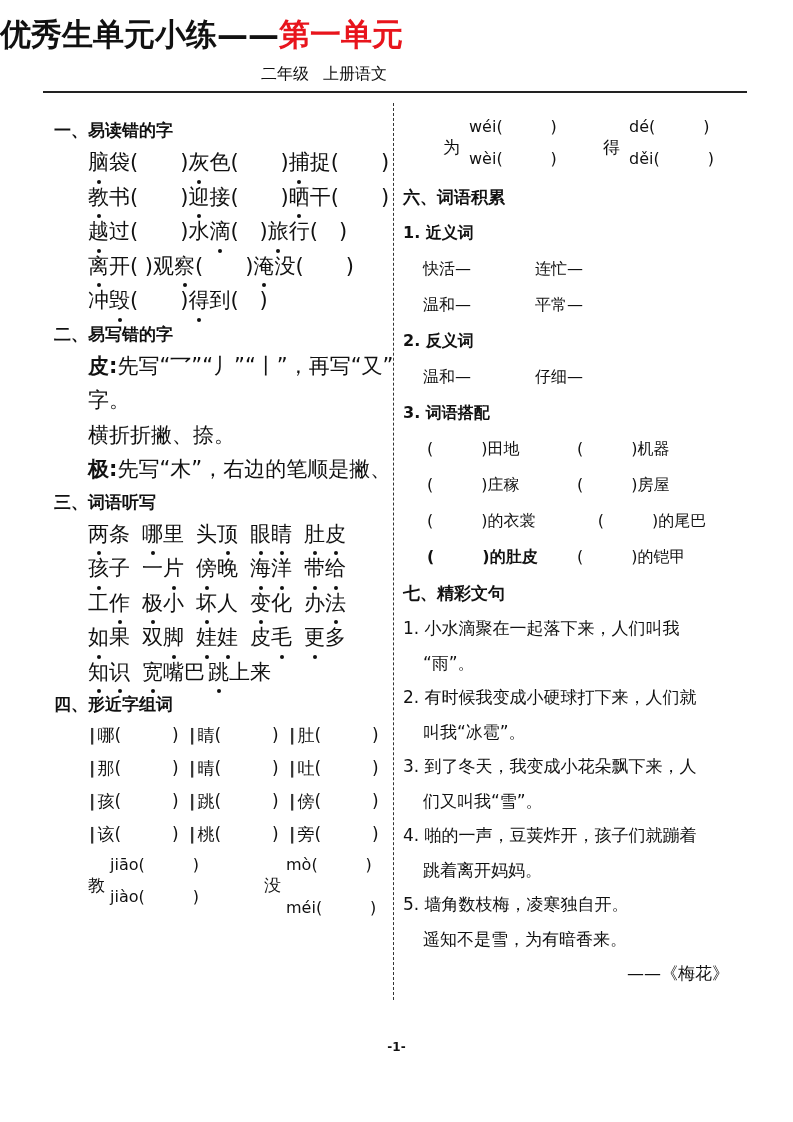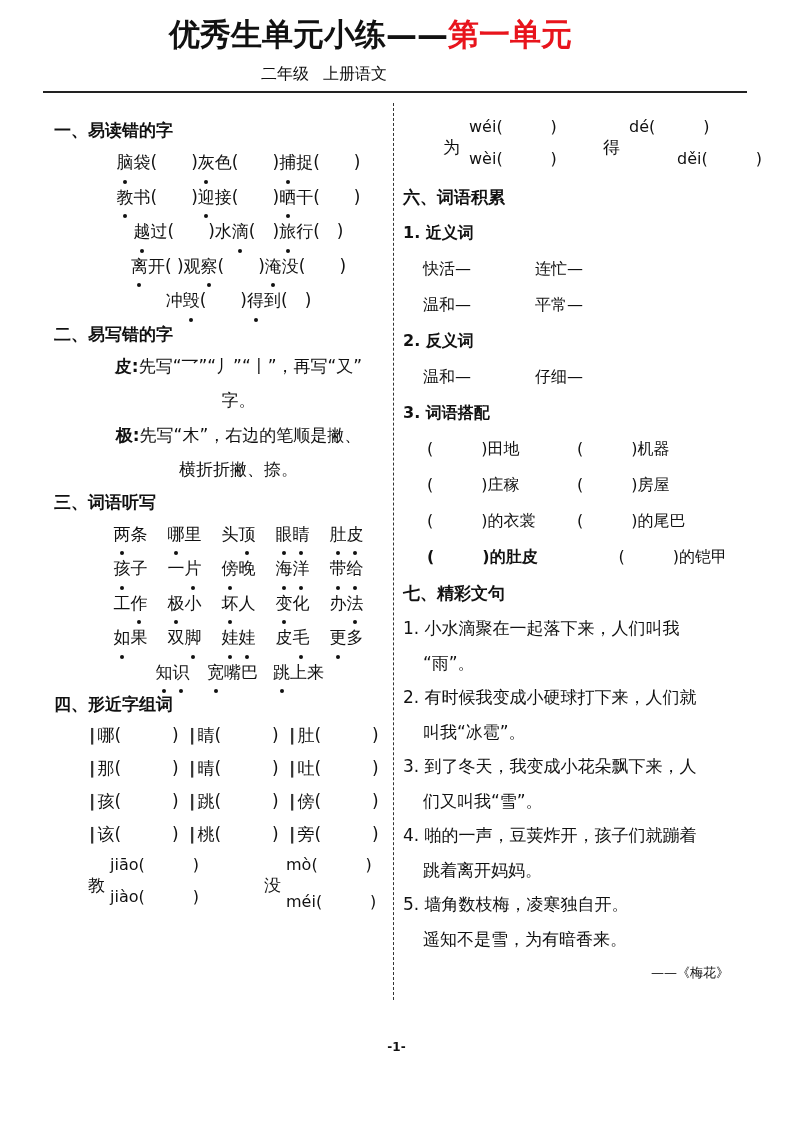--- a/index.html
+++ b/index.html
@@ -1,30 +1,30 @@
 <!DOCTYPE html>
 <html><head>
 <meta charset="utf-8">
 <style>
   html, body { margin:0; padding:0; background:#ffffff; }
   body { width:793px; height:1122px; position:relative; overflow:hidden;
          font-family:"DejaVu Sans", sans-serif; color:#111; }
-  .title { position:absolute; top:14px; left:0; width:741px; text-align:center;
+  .title { position:absolute; top:14px; left:0; width:741px; text-align:left;
            font-size:31px; font-weight:bold; letter-spacing:0px; line-height:40px; }
   .title .black { color:#111; }
   .title .red { color:#e8141c; }
   .subtitle { position:absolute; top:64px; left:261px; font-size:16px; font-weight:normal; }
   .subtitle span { margin-right:14px; }
   .rule { position:absolute; top:91px; left:43px; width:704px; height:1.5px; background:#222; }
   .divider { position:absolute; left:393px; top:103px; height:897px; border-left:1.5px dashed #333; }
   .col { position:absolute; }
   .left { left:54px; top:115px; width:335px; }
   .right { left:403px; top:115px; width:350px; }
   .h { font-size:17px; font-weight:bold; height:30px; line-height:30px; }
-  .row { font-size:17px; height:34.5px; line-height:34.5px; padding-left:34px; white-space:nowrap;text-align:center; }
+  .row { font-size:21px; height:34.5px; line-height:34.5px; padding-left:34px; white-space:nowrap; }
   .w { display:inline-block; position:relative; }
   .dot { position:relative; display:inline-block; }
   .dot::after { content:""; position:absolute; left:50%; bottom:-4px; width:4px; height:4px;
                 margin-left:-2px; border-radius:50%; background:#111; }
   .blank { display:inline-block; }
   .bold { font-weight:bold; }
   .dict .cell { display:inline-block; width:54px; }
   .dict .cell.wide { width:66px; }
   .near { padding-left:34px; height:33px; line-height:33px; font-size:17px; white-space:nowrap; }
   .pair { display:inline-block; position:relative; width:95px; height:32px; margin-right:0; }
@@ -58,22 +58,22 @@
       <div class="row"><span class="w"><span class="dot">教</span><span>书</span><span class="blank">(　　)</span></span><span class="w"><span class="dot">迎</span><span>接</span><span class="blank">(　　)</span></span><span class="w"><span class="dot">晒</span><span>干</span><span class="blank">(　　)</span></span></div>
       <div class="row"><span class="w"><span class="dot">越</span><span>过</span><span class="blank">(　　)</span></span><span class="w"><span>水</span><span class="dot">滴</span><span class="blank">(　)</span></span><span class="w"><span class="dot">旅</span><span>行</span><span class="blank">(　)</span></span></div>
       <div class="row"><span class="w"><span class="dot">离</span><span>开</span><span class="blank">( )</span></span><span class="w"><span>观</span><span class="dot">察</span><span class="blank">(　　)</span></span><span class="w"><span class="dot">淹</span><span>没</span><span class="blank">(　　)</span></span></div>
       <div class="row"><span class="w"><span>冲</span><span class="dot">毁</span><span class="blank">(　　)</span></span><span class="w"><span class="dot">得</span><span>到</span><span class="blank">(　)</span></span></div>
     </div>
 
   <div class="h" style="margin-top:1px">二、易写错的字</div>
   <div id="s2">
       <div class="row"><span class="bold">皮:</span><span>先写“乛”“丿”“丨”，再写“又”</span></div>
       <div class="row">字。</div>
+      <div class="row">横折折撇、捺。</div>
       <div class="row"><span class="bold">极:</span><span>先写“木”，右边的笔顺是撇、</span></div>
-      <div class="row">横折折撇、捺。</div>
     </div>
 
   <div class="h">三、词语听写</div>
   <div id="s3" class="dict">
       <div class="row"><span class="cell"><span class="dot">两</span><span>条</span></span><span class="cell"><span class="dot">哪</span><span>里</span></span><span class="cell"><span>头</span><span class="dot">顶</span></span><span class="cell"><span class="dot">眼</span><span class="dot">睛</span></span><span class="cell"><span class="dot">肚</span><span class="dot">皮</span></span></div>
       <div class="row"><span class="cell"><span class="dot">孩</span><span>子</span></span><span class="cell"><span>一</span><span class="dot">片</span></span><span class="cell"><span class="dot">傍</span><span>晚</span></span><span class="cell"><span class="dot">海</span><span class="dot">洋</span></span><span class="cell"><span class="dot">带</span><span class="dot">给</span></span></div>
       <div class="row"><span class="cell"><span>工</span><span class="dot">作</span></span><span class="cell"><span class="dot">极</span><span>小</span></span><span class="cell"><span class="dot">坏</span><span>人</span></span><span class="cell"><span class="dot">变</span><span>化</span></span><span class="cell"><span>办</span><span class="dot">法</span></span></div>
       <div class="row"><span class="cell"><span class="dot">如</span><span>果</span></span><span class="cell"><span>双</span><span class="dot">脚</span></span><span class="cell"><span class="dot">娃</span><span class="dot">娃</span></span><span class="cell"><span>皮</span><span class="dot">毛</span></span><span class="cell"><span class="dot">更</span><span>多</span></span></div>
       <div class="row"><span class="cell"><span class="dot">知</span><span class="dot">识</span></span><span class="cell wide"><span class="dot">宽</span><span>嘴</span><span>巴</span></span><span class="cell wide"><span class="dot">跳</span><span>上</span><span>来</span></span></div>
     </div>
@@ -85,59 +85,59 @@
       <div class="near"><span class="pair" style="width: 100px;"><span style="font-size: 14px; color: rgb(51, 51, 51); margin-right: 1px;">┃</span><span>孩</span><span class="blank">(　　　)</span></span><span class="pair" style="width: 100px;"><span style="font-size: 14px; color: rgb(51, 51, 51); margin-right: 1px;">┃</span><span>跳</span><span class="blank">(　　　)</span></span><span class="pair" style="width: 100px;"><span style="font-size: 14px; color: rgb(51, 51, 51); margin-right: 1px;">┃</span><span>傍</span><span class="blank">(　　　)</span></span></div>
       <div class="near"><span class="pair" style="width: 100px;"><span style="font-size: 14px; color: rgb(51, 51, 51); margin-right: 1px;">┃</span><span>该</span><span class="blank">(　　　)</span></span><span class="pair" style="width: 100px;"><span style="font-size: 14px; color: rgb(51, 51, 51); margin-right: 1px;">┃</span><span>桃</span><span class="blank">(　　　)</span></span><span class="pair" style="width: 100px;"><span style="font-size: 14px; color: rgb(51, 51, 51); margin-right: 1px;">┃</span><span>旁</span><span class="blank">(　　　)</span></span></div>
     </div>
 
   <div id="s5a" class="poly">
       <span class="big" style="left: 34px; top: 23px;">教</span>
       <span class="py" style="left: 56px; top: 4px;"><span>jiāo</span><span class="blank">(　　　)</span></span>
       <span class="py" style="left: 56px; top: 36px;"><span>jiào</span><span class="blank">(　　　)</span></span>
       <span class="big" style="left: 210px; top: 23px;">没</span>
       <span class="py" style="left: 232px; top: 4px;"><span>mò</span><span class="blank">(　　　)</span></span>
-      <span class="py" style="left: 232px; top: 41px;"><span>méi</span><span class="blank">(　　　)</span></span>
+      <span class="py" style="left: 232px; top: 47px;"><span>méi</span><span class="blank">(　　　)</span></span>
     </div>
 </div>
 
 <div class="col right" style="top:113px">
   <div id="s5b" class="poly" style="height:66px">
       <span class="big" style="left: 40px; top: 23px;">为</span>
       <span class="py" style="left: 66px; top: 4px;"><span>wéi</span><span class="blank">(　　　)</span></span>
       <span class="py" style="left: 66px; top: 36px;"><span>wèi</span><span class="blank">(　　　)</span></span>
       <span class="big" style="left: 200px; top: 23px;">得</span>
       <span class="py" style="left: 226px; top: 4px;"><span>dé</span><span class="blank">(　　　)</span></span>
-      <span class="py" style="left: 226px; top: 36px; margin-left: 48px;"><span>děi</span><span class="blank">(　　　)</span></span>
+      <span class="py" style="left: 226px; top: 36px;"><span>děi</span><span class="blank">(　　　)</span></span>
     </div>
   <div class="h" style="height:36px;line-height:36px">六、词语积累</div>
   <div class="sub">1. 近义词</div>
   <div id="s6a">
       <div class="syn"><span>快活—</span><span>连忙—</span></div>
       <div class="syn"><span>温和—</span><span>平常—</span></div>
     </div>
   <div class="sub">2. 反义词</div>
   <div id="s6b">
       <div class="syn"><span>温和—</span><span>仔细—</span></div>
     </div>
   <div class="sub">3. 词语搭配</div>
   <div id="s6c">
       <div class="match"><span style="display: inline-block; width: 150px;">(　　　)田地</span><span style="display: inline-block; width: 150px;">(　　　)机器</span></div>
       <div class="match"><span style="display: inline-block; width: 150px;">(　　　)庄稼</span><span style="display: inline-block; width: 150px;">(　　　)房屋</span></div>
-      <div class="match"><span style="display: inline-block; width: 150px;">(　　　)的衣裳</span><span style="display: inline-block; width: 150px;">(　　　)的尾巴</span></div>
-      <div class="match"><span style="display: inline-block; width: 150px; font-weight: bold;">(　　　)的肚皮</span><span style="display: inline-block; width: 150px; text-align: right;">(　　　)的铠甲</span></div>
+      <div class="match"><span style="display: inline-block; width: 150px;">(　　　)的衣裳</span><span style="display: inline-block; width: 150px; text-align: center;">(　　　)的尾巴</span></div>
+      <div class="match"><span style="display: inline-block; width: 150px; font-weight: bold;">(　　　)的肚皮</span><span style="display: inline-block; width: 150px;">(　　　)的铠甲</span></div>
     </div>
   <div class="h" style="height:36px;line-height:36px">七、精彩文句</div>
   <div id="s7" class="sent">
       <div>1. 小水滴聚在一起落下来，人们叫我</div>
       <div class="indent">“雨”。</div>
       <div>2. 有时候我变成小硬球打下来，人们就</div>
       <div class="indent">叫我“冰雹”。</div>
       <div>3. 到了冬天，我变成小花朵飘下来，人</div>
       <div class="indent">们又叫我“雪”。</div>
       <div>4. 啪的一声，豆荚炸开，孩子们就蹦着</div>
       <div class="indent">跳着离开妈妈。</div>
       <div>5. 墙角数枝梅，凌寒独自开。</div>
       <div class="indent">遥知不是雪，为有暗香来。</div>
     </div>
-  <div style="text-align:right;padding-right:24px;font-size:13px;line-height:34px">——《梅花》</div>
+  <div style="text-align:right;padding-right:24px;font-size:17px;line-height:34px">——《梅花》</div>
 </div>
 
 <div class="pagenum">-1-</div>
 
 </body></html>

